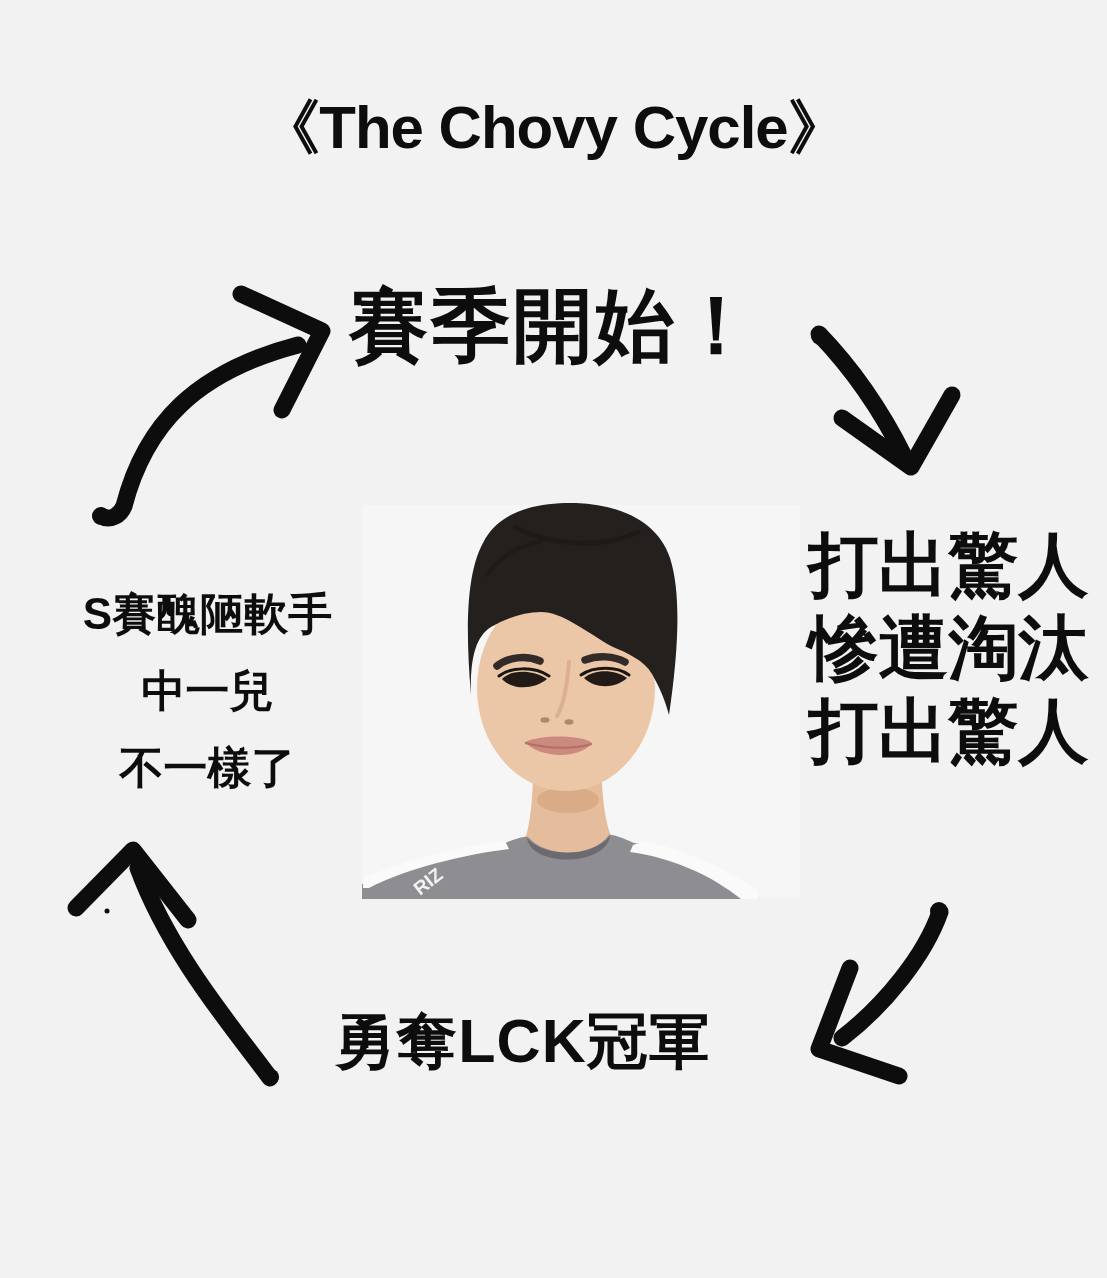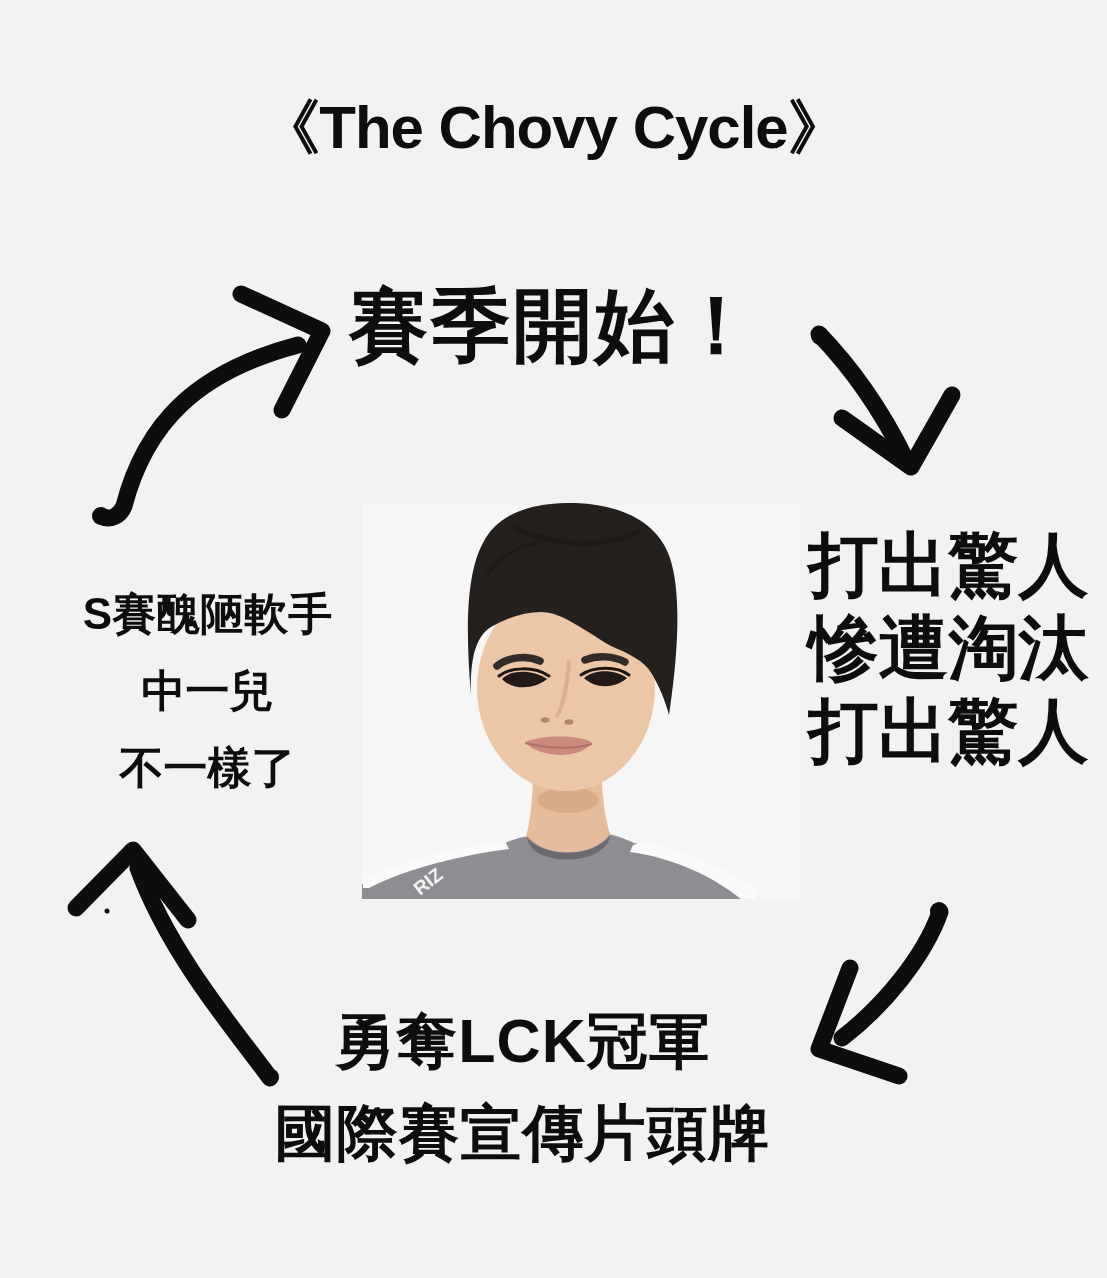--- a/index.html
+++ b/index.html
@@ -60,21 +60,20 @@
   </div>
 
   <div class="label label-left">
     <div>S賽醜陋軟手</div>
     <div>中一兒</div>
     <div>不一樣了</div>
   </div>
 
   <div class="label label-bottom">
     <div>勇奪LCK冠軍</div>
-    <div>國際賽宣傳片頭牌</div>
   </div>
 
   <svg class="portrait" viewBox="360 503 442 396" aria-hidden="true">
 
     <rect x="362" y="505" width="438" height="393" fill="#f6f6f6"></rect>
     <g>
 
       <path d="M533,742 C534,792 531,824 524,842 C550,862 592,862 612,838 C604,820 601,790 601,742 Z" fill="#e6bd9c"></path>
       <ellipse cx="568" cy="800" rx="31" ry="13" fill="#d2a17c" opacity="0.65"></ellipse>
 

